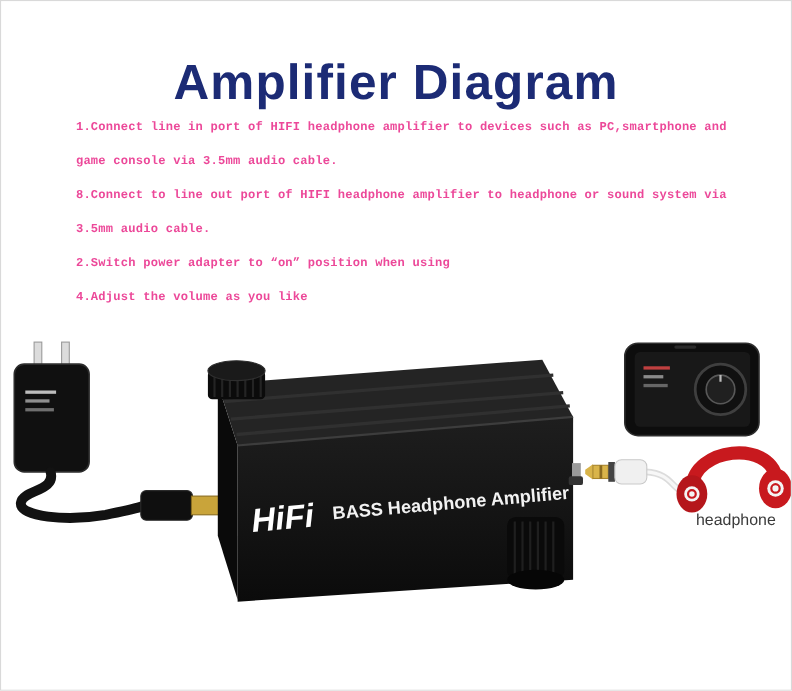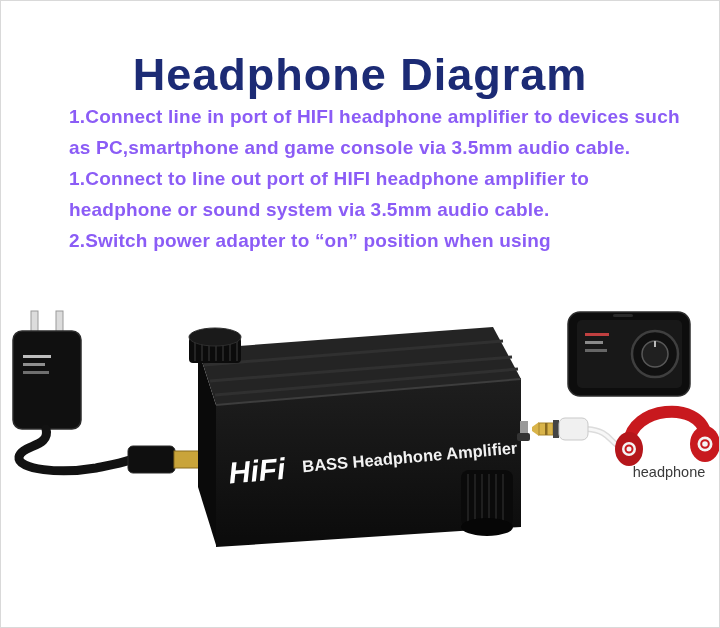--- a/index.html
+++ b/index.html
@@ -8,38 +8,39 @@
     background:#ffffff; border:1px solid #d9d9d9; overflow:hidden;
     font-family:"Liberation Sans", sans-serif;
   }
   .title {
     position:absolute; top:18px; left:0; width:100%;
     text-align:center; font-size:45px; font-weight:700;
     color:#1c2b75; letter-spacing:1px;
   }
   .instructions {
     position:absolute; top:100px; left:68px; width:612px;
-    color:#8b5cf6; font-size:19px; font-weight:700;
-    line-height:31px; letter-spacing:0.2px;
+    color:#ec4899; font-size:11px; font-weight:700;
+    line-height:31px; letter-spacing:0.2px;font-family:Liberation Mono, monospace;
   }
   .instructions p { margin:0; }
   .illustration { position:absolute; top:296px; left:0; }
   svg text { font-family:"Liberation Sans", sans-serif; }
 </style>
 </head>
 <body>
 
 <div class="page">
 
-  <h1 class="title">Headphone Diagram</h1>
+  <h1 class="title">Amplifier Diagram</h1>
 
   <div class="instructions">
     <p>1.Connect line in port of HIFI headphone amplifier to devices such as PC,smartphone and game console via 3.5mm audio cable.</p>
-    <p>1.Connect to line out port of HIFI headphone amplifier to headphone or sound system via 3.5mm audio cable.</p>
+    <p>8.Connect to line out port of HIFI headphone amplifier to headphone or sound system via 3.5mm audio cable.</p>
     <p>2.Switch power adapter to “on” position when using</p>
+    <p>4.Adjust the volume as you like</p>
   </div>
 
   <svg class="illustration" width="718" height="330" viewBox="0 0 718 330">
     <defs>
       <linearGradient id="frontGrad" x1="0" y1="0" x2="0" y2="1">
         <stop offset="0" stop-color="#1e1e1e"></stop>
         <stop offset="1" stop-color="#0b0b0b"></stop>
       </linearGradient>
     </defs>
 

